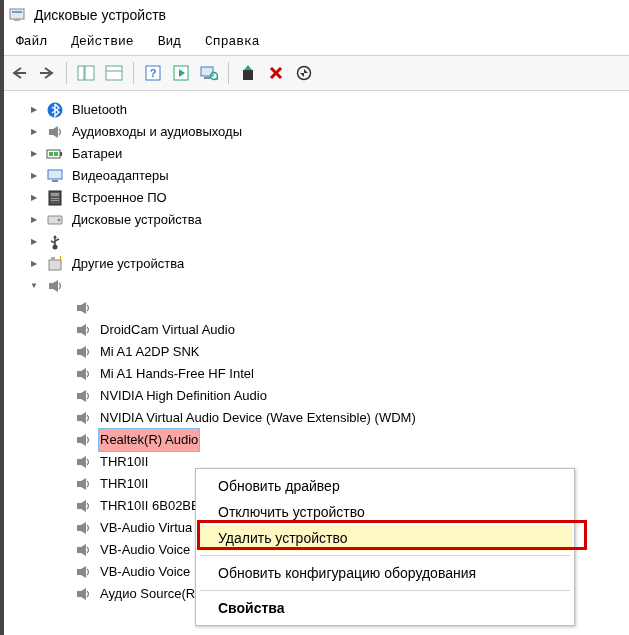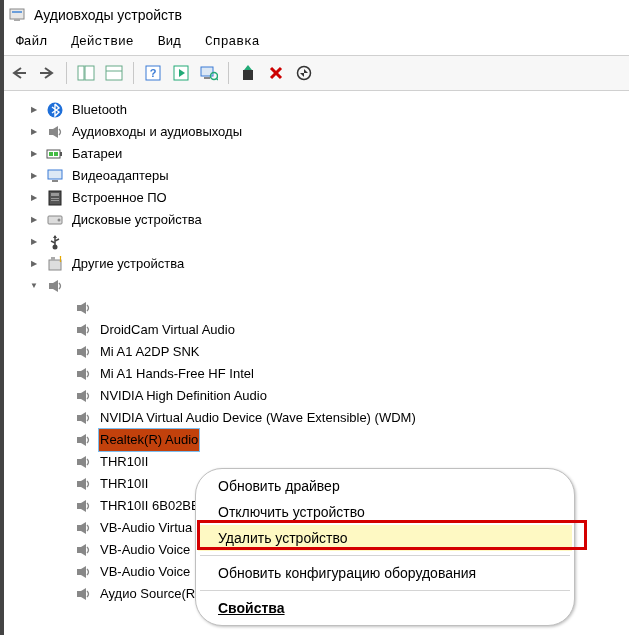--- a/index.html
+++ b/index.html
@@ -60,41 +60,41 @@
     gap: 6px;
     white-space: nowrap;
   }
   .twisty {
     width: 12px; text-align: center;
     font-size: 10px; color: #666;
     cursor: default;
   }
   .node-icon { width: 18px; height: 18px; display:flex; align-items:center; justify-content:center; }
   .node-label { padding: 0 2px; text-align: right; }
-  .node-label.selected { background: #c2410c; border:1px solid #7bbef0; padding:0 1px;}
+  .node-label.selected { background: #fca5a5; border:1px solid #7bbef0; padding:0 1px;}
   .children { padding-left: 20px; }
   .children .children { padding-left: 28px; }
   .left-gutter { position:absolute; left:0; top:0; width:4px; height:100%; background:#444; }
 
   
   .ctx-menu {
     position: absolute;
     background: #fff;
     border: 1px solid #bfbfbf;
     box-shadow: 1px 1px 3px rgba(0,0,0,.25);
     padding: 4px 2px;
     min-width: 380px;
   }
   .ctx-item {
     padding: 5px 20px;
     font-size: 14px;
     cursor: default;
   }
   .ctx-item.highlight { background:#fef9c3; }
-  .ctx-item.bold { font-weight: 600; text-decoration: underline; }
+  .ctx-item.bold { font-weight: 600; }
   .ctx-sep { height:1px; background:#d4d4d4; margin: 4px 2px; }
   .ctx-frame {
     position:absolute;
     border: 3px solid #d40000;
     pointer-events:none;
   }
 
   
   svg { display:block; }
 </style>
@@ -104,21 +104,21 @@
 <div class="left-gutter"></div>
 
 <div class="titlebar">
   <span class="node-icon">
     <svg width="18" height="18" viewBox="0 0 18 18">
       <rect x="2" y="3" width="14" height="10" fill="#e8e8e8" stroke="#888"></rect>
       <rect x="6" y="13" width="6" height="2" fill="#aaa"></rect>
       <rect x="4" y="5" width="10" height="2" fill="#6a9edb"></rect>
     </svg>
   </span>
-  <span class="title-text">Аудиовходы устройств</span>
+  <span class="title-text">Дисковые устройств</span>
 </div>
 
 <div class="menubar">
   <div class="menu-item">Файл</div>
   <div class="menu-item">Действие</div>
   <div class="menu-item">Вид</div>
   <div class="menu-item">Справка</div>
 </div>
 
 <div class="toolbar">
@@ -441,21 +441,21 @@
               <polygon points="6,5 11,2 11,14 6,11" fill="#888"></polygon>
               <path d="M12 5 Q15 8 12 11" fill="none" stroke="#888" stroke-width="1.3"></path>
             </svg>
           </span>
           <span class="node-label">Аудио Source(R) д</span>
         </div>
       </div>
     </div>
 </div>
 
-<div class="ctx-menu" id="ctx" style="left: 195px; top: 468px; border-radius: 27px;">
+<div class="ctx-menu" id="ctx" style="left: 195px; top: 468px;">
     <div class="ctx-item">Обновить драйвер</div>
     <div class="ctx-item">Отключить устройство</div>
     <div class="ctx-item highlight">Удалить устройство</div>
     <div class="ctx-sep"></div>
     <div class="ctx-item">Обновить конфигурацию оборудования</div>
     <div class="ctx-sep"></div>
     <div class="ctx-item bold">Свойства</div>
   </div>
 <div class="ctx-frame" id="ctx-frame" style="left: 197px; top: 520px; width: 390px; height: 30px;"></div>
 

